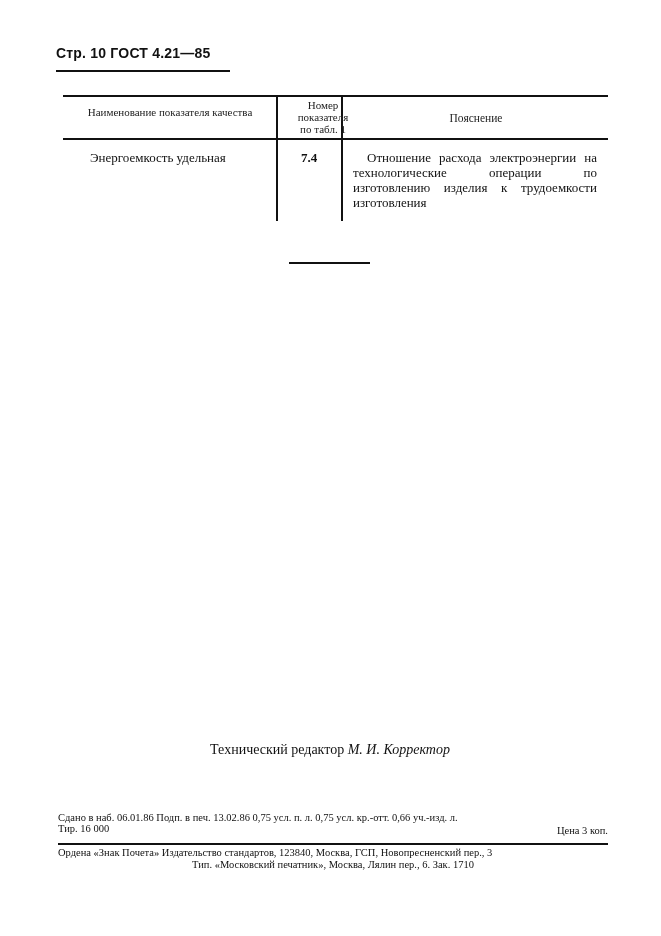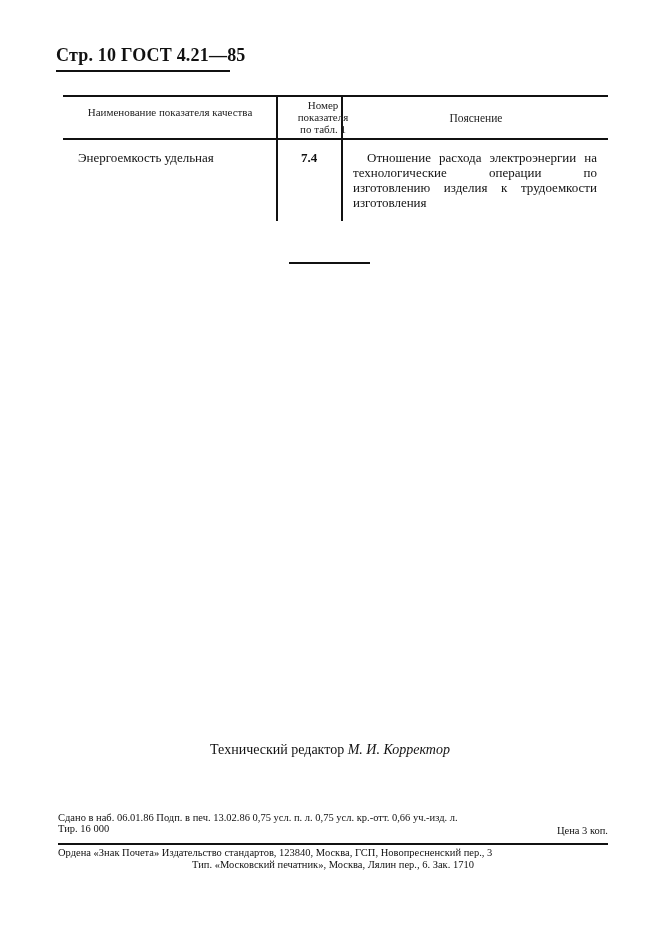--- a/index.html
+++ b/index.html
@@ -1,19 +1,19 @@
 <!DOCTYPE html>
 <html><head>
 <meta charset="utf-8">
 <style>
   html, body { margin:0; padding:0; background:#fff; }
   body { width:661px; height:936px; position:relative; overflow:hidden;
          font-family:"Liberation Serif", serif; color:#111; }
   .abs { position:absolute; }
-  .hdr { left:56px; top:45px; font-family:Liberation Serif, serif; font-weight:bold; font-size:18px; letter-spacing:0.2px; }
+  .hdr { left:56px; top:45px; font-family:Liberation Sans, sans-serif; font-weight:bold; font-size:14px; letter-spacing:0.2px; }
   .hdr-rule { left:56px; top:70px; width:174px; height:2px; background:#111; }
   .t-top { left:63px; top:95px; width:545px; height:2px; background:#111; }
   .t-mid { left:63px; top:138px; width:545px; height:2px; background:#111; }
   .vline { width:1.5px; background:#111; }
   .th { font-size:11px; text-align:center; line-height:12px; color:#222; }
   .td { font-size:13px; line-height:15px; }
   .just { text-align:justify; }
   .bold { font-weight:bold; }
   .short-rule { left:289px; top:262px; width:81px; height:2px; background:#111; }
   .credits { left:150px; top:740px; width:360px; text-align:center; font-size:14px; line-height:19px; }
@@ -33,21 +33,21 @@
 <div class="abs vline" style="left:341px; top:97px; height:124px;"></div>
 
 <div class="abs th" style="left:70px; top:106px; width:200px;">Наименование показателя качества</div>
 <div class="abs th" style="left:289px; top:99px; width:68px;">
   <div>Номер</div>
   <div>показателя</div>
   <div>по табл. 1</div>
 </div>
 <div class="abs th" style="left:345px; top:112px; width:262px; font-size:11.5px;">Пояснение</div>
 
-<div class="abs td" style="left:78px; top:150px;">Энергоемкость удельная</div>
+<div class="abs td" style="left:90px; top:150px;">Энергоемкость удельная</div>
 <div class="abs td bold" style="left:277px; top:150px; width:64px; text-align:center;">7.4</div>
 <div class="abs td just" style="left:353px; top:150px; width:244px; text-indent:14px;">Отношение расхода электроэнергии на технологические операции по изготовлению изделия к трудоемкости изготовления</div>
 
 <div class="abs short-rule"></div>
 
 <div class="abs credits">
   <div><span>Технический редактор</span> <i>М. И. Корректор</i></div>
 </div>
 
 <div class="abs imprint" style="left:58px; top:812px; width:550px; white-space:nowrap;">Сдано в наб. 06.01.86 Подп. в печ. 13.02.86 0,75 усл. п. л. 0,75 усл. кр.-отт. 0,66 уч.-изд. л.</div>

